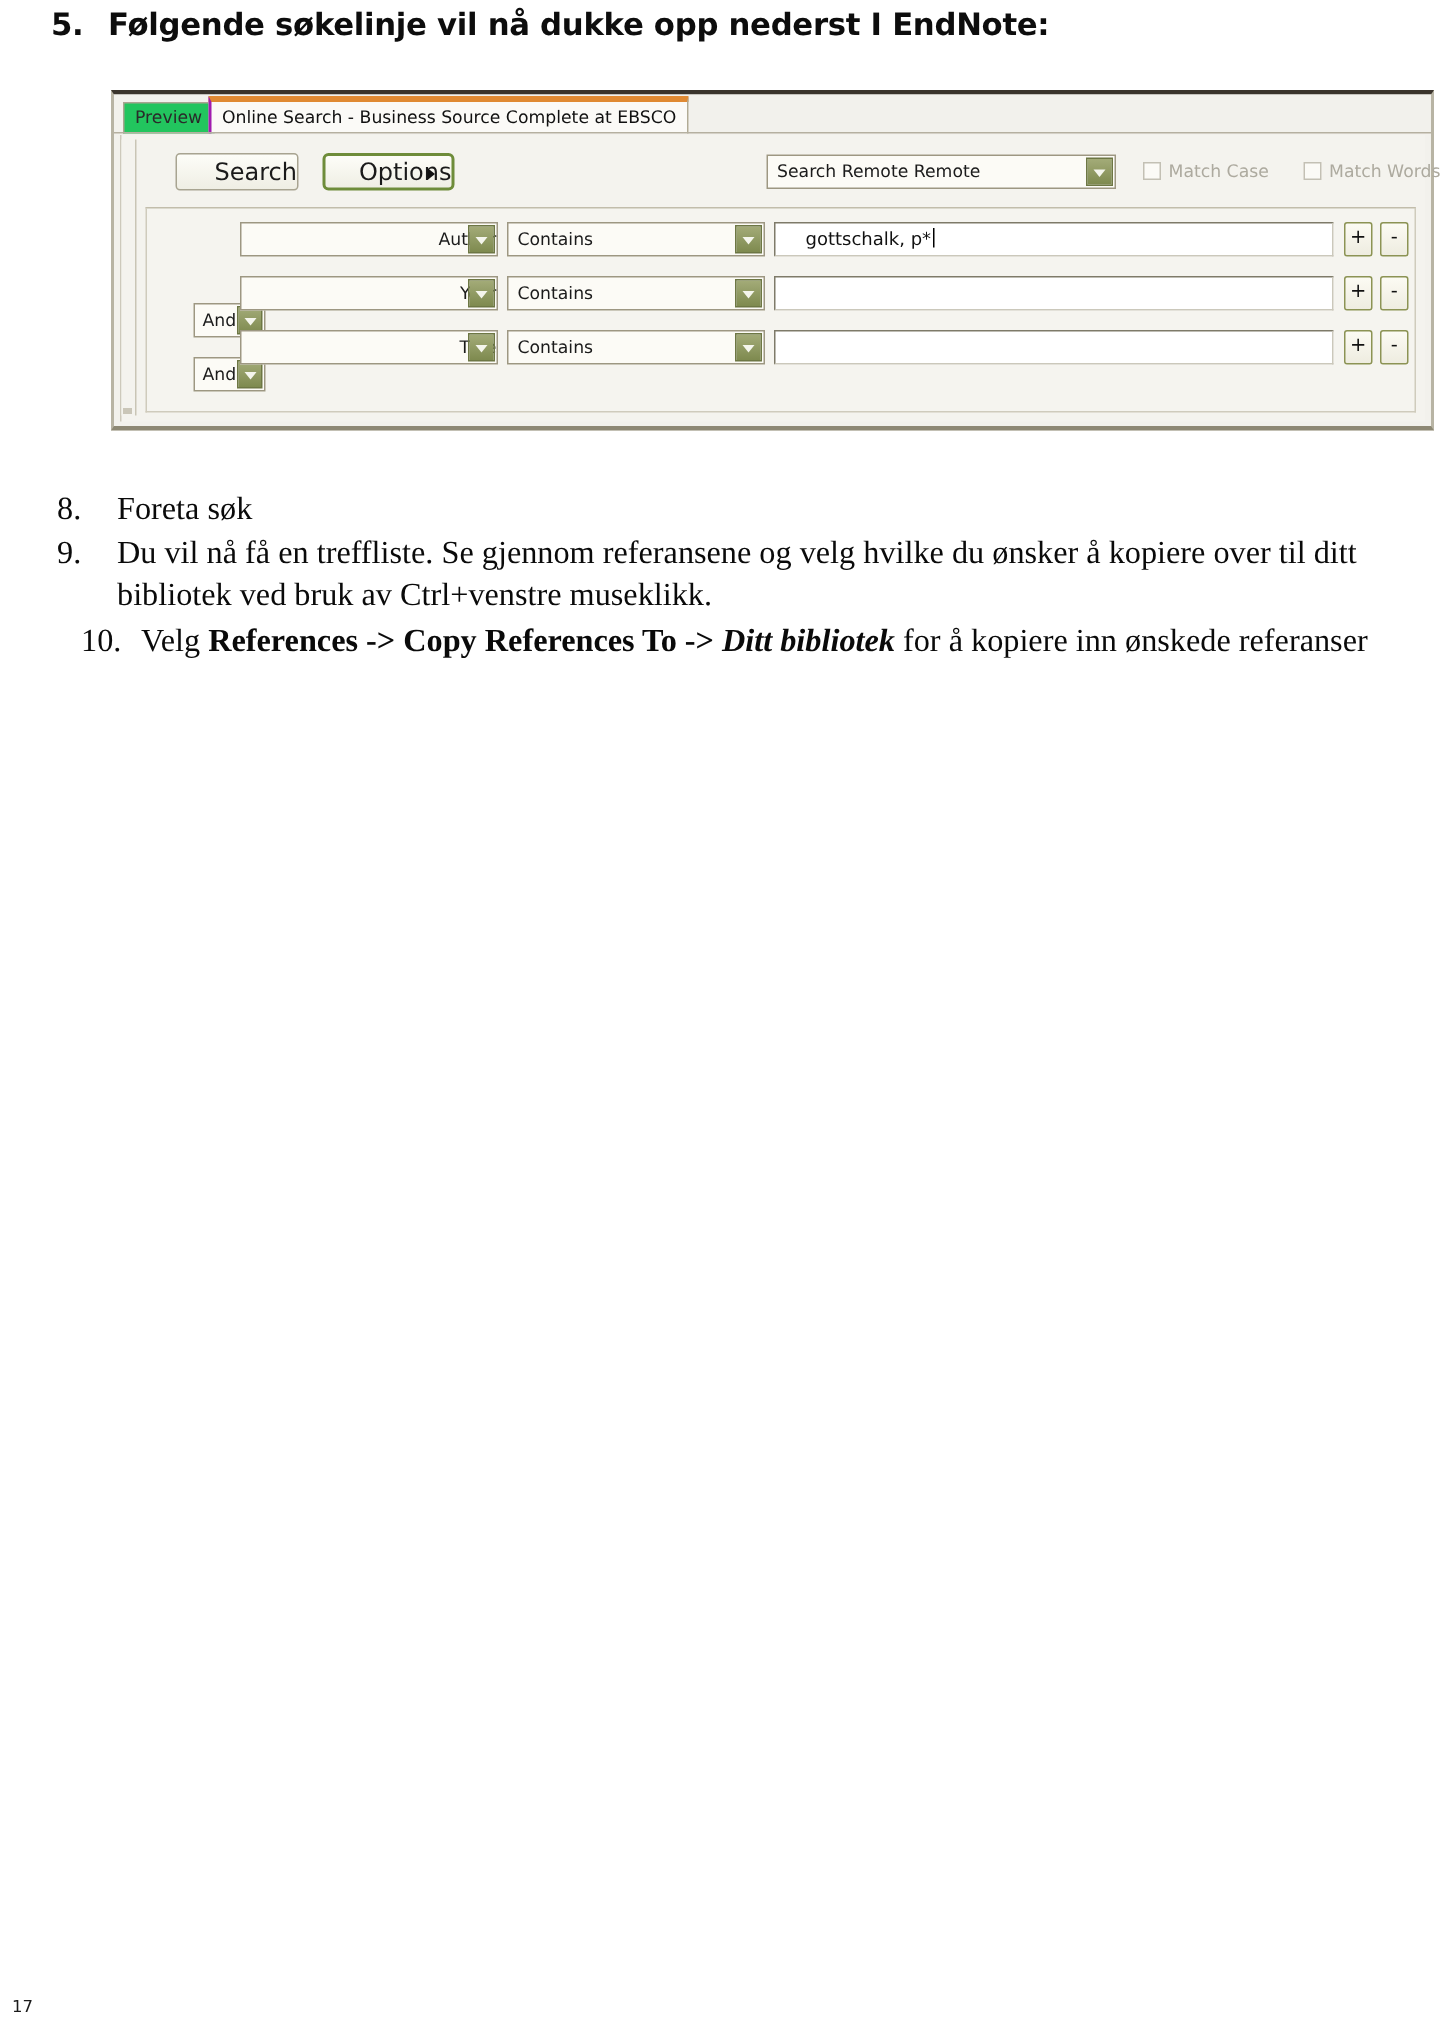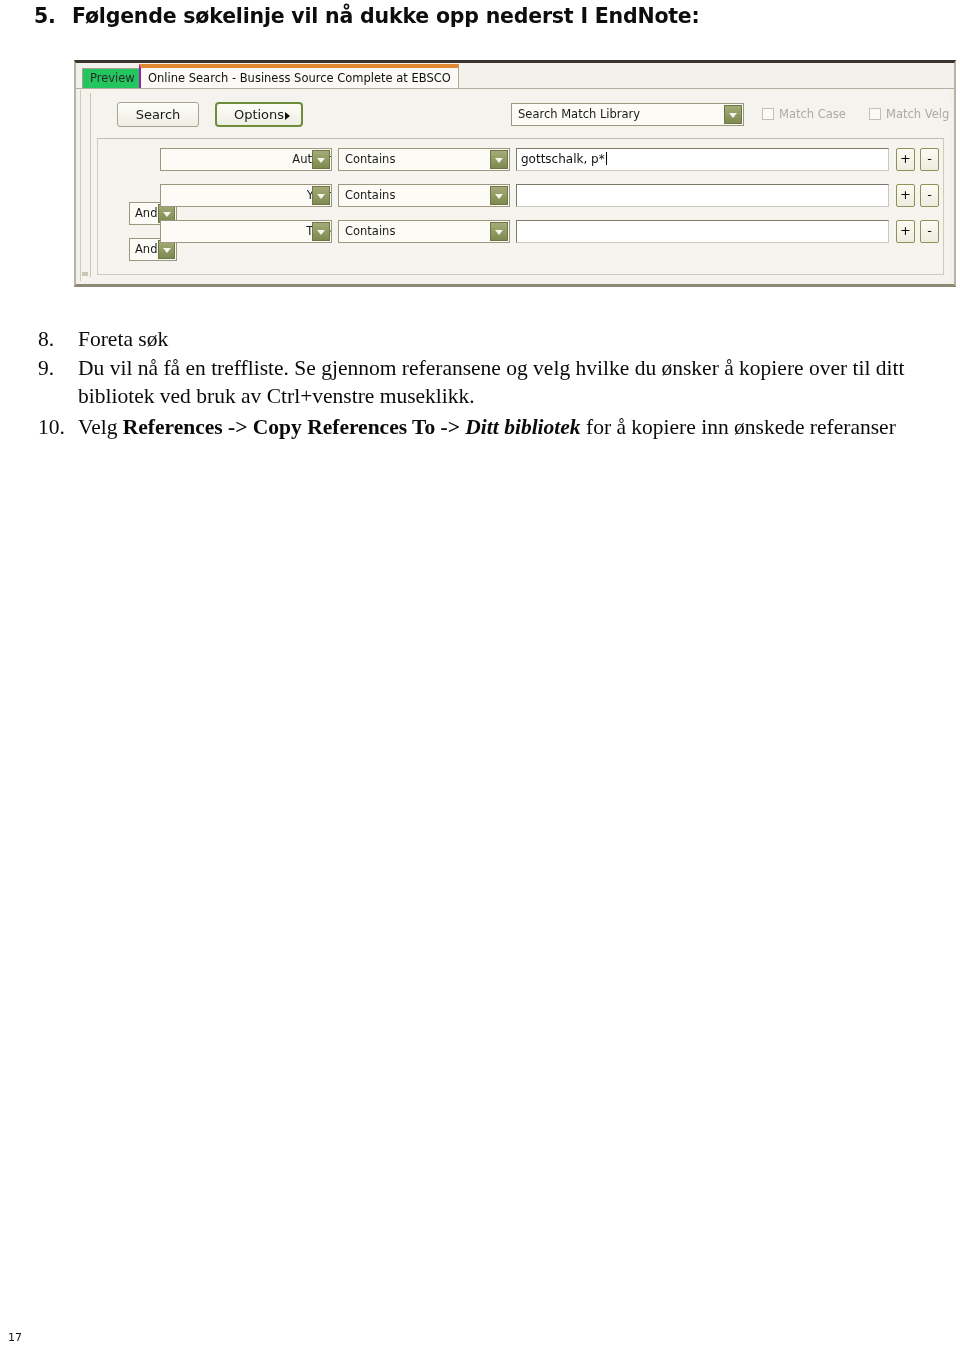--- a/index.html
+++ b/index.html
@@ -144,24 +144,24 @@
     height: 28px;
   }
   .btn {
     position: absolute;
     top: 0;
     height: 25px;
     box-sizing: border-box;
     background: linear-gradient(#fdfdf8, #efeee4);
     border: 1px solid #a8a491;
     border-radius: 3px;
-    font-size: 13px;
+    font-size: 16px;
     color: #1a1a1a;
     line-height: 23px;
-    text-align: center;
+    text-align: right;
   }
   .btn-search { left: 20px; width: 82px; }
   .btn-options {
     left: 118px;
     width: 88px;
     border: 2px solid #6e8c3a;
     border-radius: 4px;
     line-height: 21px;
   }
   .btn-options .caret {
@@ -271,21 +271,21 @@
     top: 3px;
     height: 23px;
     box-sizing: border-box;
     background: #ffffff;
     border: 1px solid #7e7a69;
     border-right-color: #cbc8bb;
     border-bottom-color: #cbc8bb;
     font-size: 12px;
     color: #111;
     line-height: 21px;
-    padding-left: 4px;
+    padding-left: 20px;
     white-space: nowrap;
     overflow: hidden;
     font-family: "DejaVu Sans", sans-serif;
   }
   .caret-bar {
     display: inline-block;
     width: 1px;
     height: 13px;
     background: #000;
     vertical-align: -2px;
@@ -329,21 +329,21 @@
     flex: 0 0 auto;
     width: 40px;
     text-align: left;
     font-family: "Liberation Serif", serif;
   }
   .step .txt { flex: 1 1 auto; }
   .step .txt b { font-weight: 700; }
   .step .txt i { font-style: italic; font-weight: 700; }
 
   .step-8 { margin-bottom: 1px; }
-  .step-10 { margin-top: 3px; }
+  .step-10 { margin-top: 3px; margin-left: 16px; }
 
   
   .pageno {
     position: absolute;
     left: 8px;
     bottom: 8px;
     font-family: "DejaVu Sans", sans-serif;
     font-size: 11px;
     color: #1a1a1a;
   }
@@ -373,29 +373,29 @@
         </div>
 
         <div class="toolbar">
           <div class="btn btn-search">Search</div>
           <div class="btn btn-options">
             <span>Options</span>
             <span class="caret"></span>
           </div>
 
           <div class="combo combo-remote">
-            <span>Search Match Library</span>
+            <span>Search Remote Remote</span>
             <span class="arrow"></span>
           </div>
 
           <div class="chk chk-case">
             <span class="box"></span><span>Match Case</span>
           </div>
           <div class="chk chk-words">
-            <span class="box"></span><span>Match Velg</span>
+            <span class="box"></span><span>Match Words</span>
           </div>
         </div>
 
         <div class="rows-box">
 
           <div class="row row1">
             <div class="combo field-combo">
               <span>Author</span>
               <span class="arrow"></span>
             </div>

